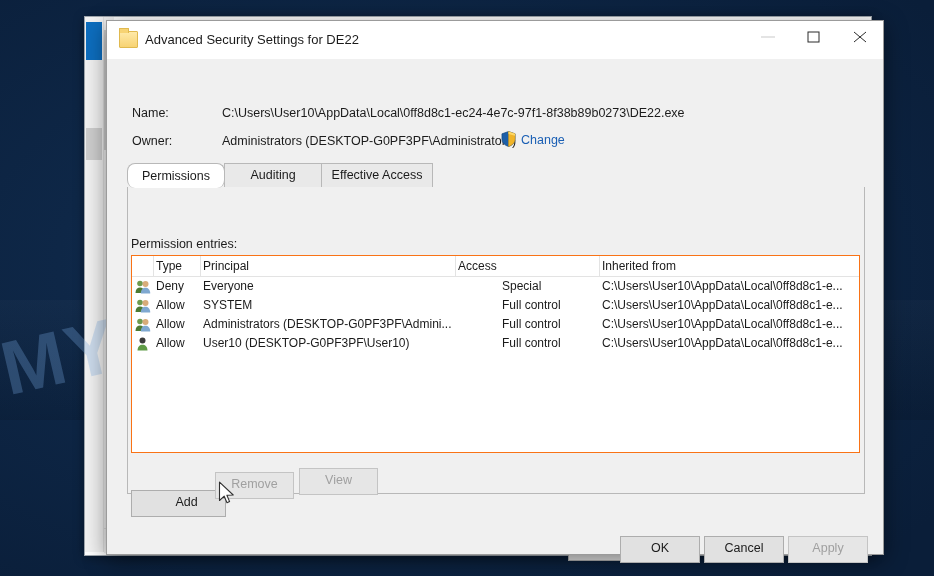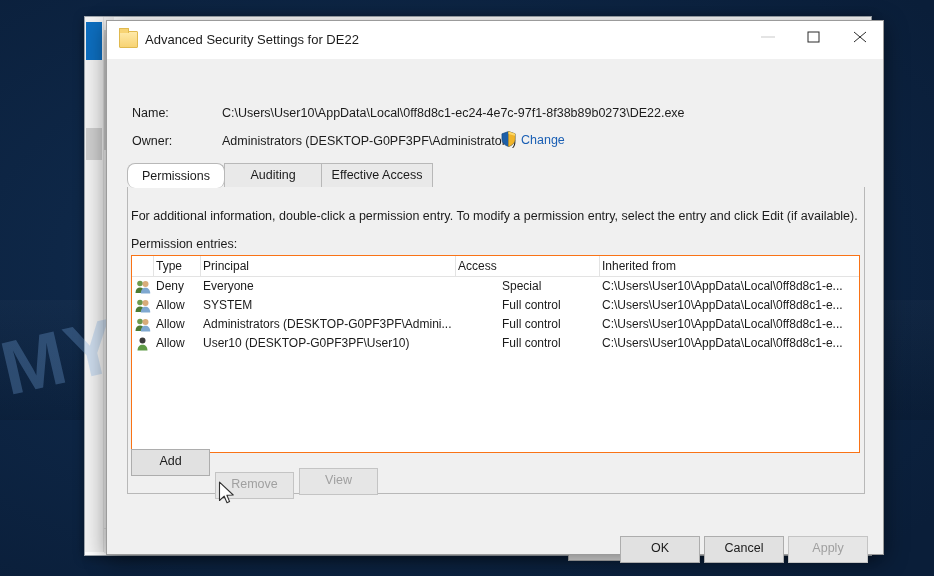--- a/index.html
+++ b/index.html
@@ -178,21 +178,21 @@
   .usericon{position:absolute;left:3px;top:2px;width:16px;height:15px;}
 
   
   .btn{
     position:absolute;height:25px;line-height:23px;text-align:center;
     font-size:12.5px;color:#1b1b1b;
     background:#e1e1e1;border:1px solid #adadad;cursor:default;
   }
   .btn.disabled{color:#a0a0a0;border-color:#c4c4c4;background:#e6e6e6;}
   .btn.hover{background:#cfe6f8;border:1px solid #3c92d0;}
-  #btn-add{left:24px;top:390px;width:77px;}
+  #btn-add{left:24px;top:431px;width:77px;padding-left:16px;}
   #btn-remove{left:108px;top:413px;width:77px;}
   #btn-view{left:192px;top:409px;width:77px;}
   #btn-disable-inherit{left:24px;top:443px;width:140px;height:26px;line-height:24px;}
 
   
   #footer-sep{position:absolute;left:20px;right:18px;top:470px;height:1px;}
   #btn-ok{left:513px;top:477px;width:78px;}
   #btn-cancel{left:597px;top:477px;width:78px;}
   #btn-apply{left:681px;top:477px;width:78px;}
 
@@ -262,21 +262,20 @@
     </svg>
     <div id="change-link">Change</div>
 
     <div id="tabstrip">
       <div class="tab active" id="tab-0">Permissions</div>
       <div class="tab" id="tab-1">Auditing</div>
       <div class="tab" id="tab-2">Effective Access</div>
     </div>
     <div id="tabpage"></div>
 
-    <div id="info-text">For additional information, double-click a permission entry. To modify a permission entry, select the entry and click Edit (if available).</div>
     <div id="entries-label">Permission entries:</div>
 
     <div id="listbox">
       <div id="list-header">
         <div class="hsep" style="left:21px"></div>
         <div class="hsep" style="left:68px"></div>
         <div class="hsep" style="left:323px"></div>
         <div class="hsep" style="left:467px"></div>
         <div class="hcell h-type">Type</div>
         <div class="hcell h-principal">Principal</div>

